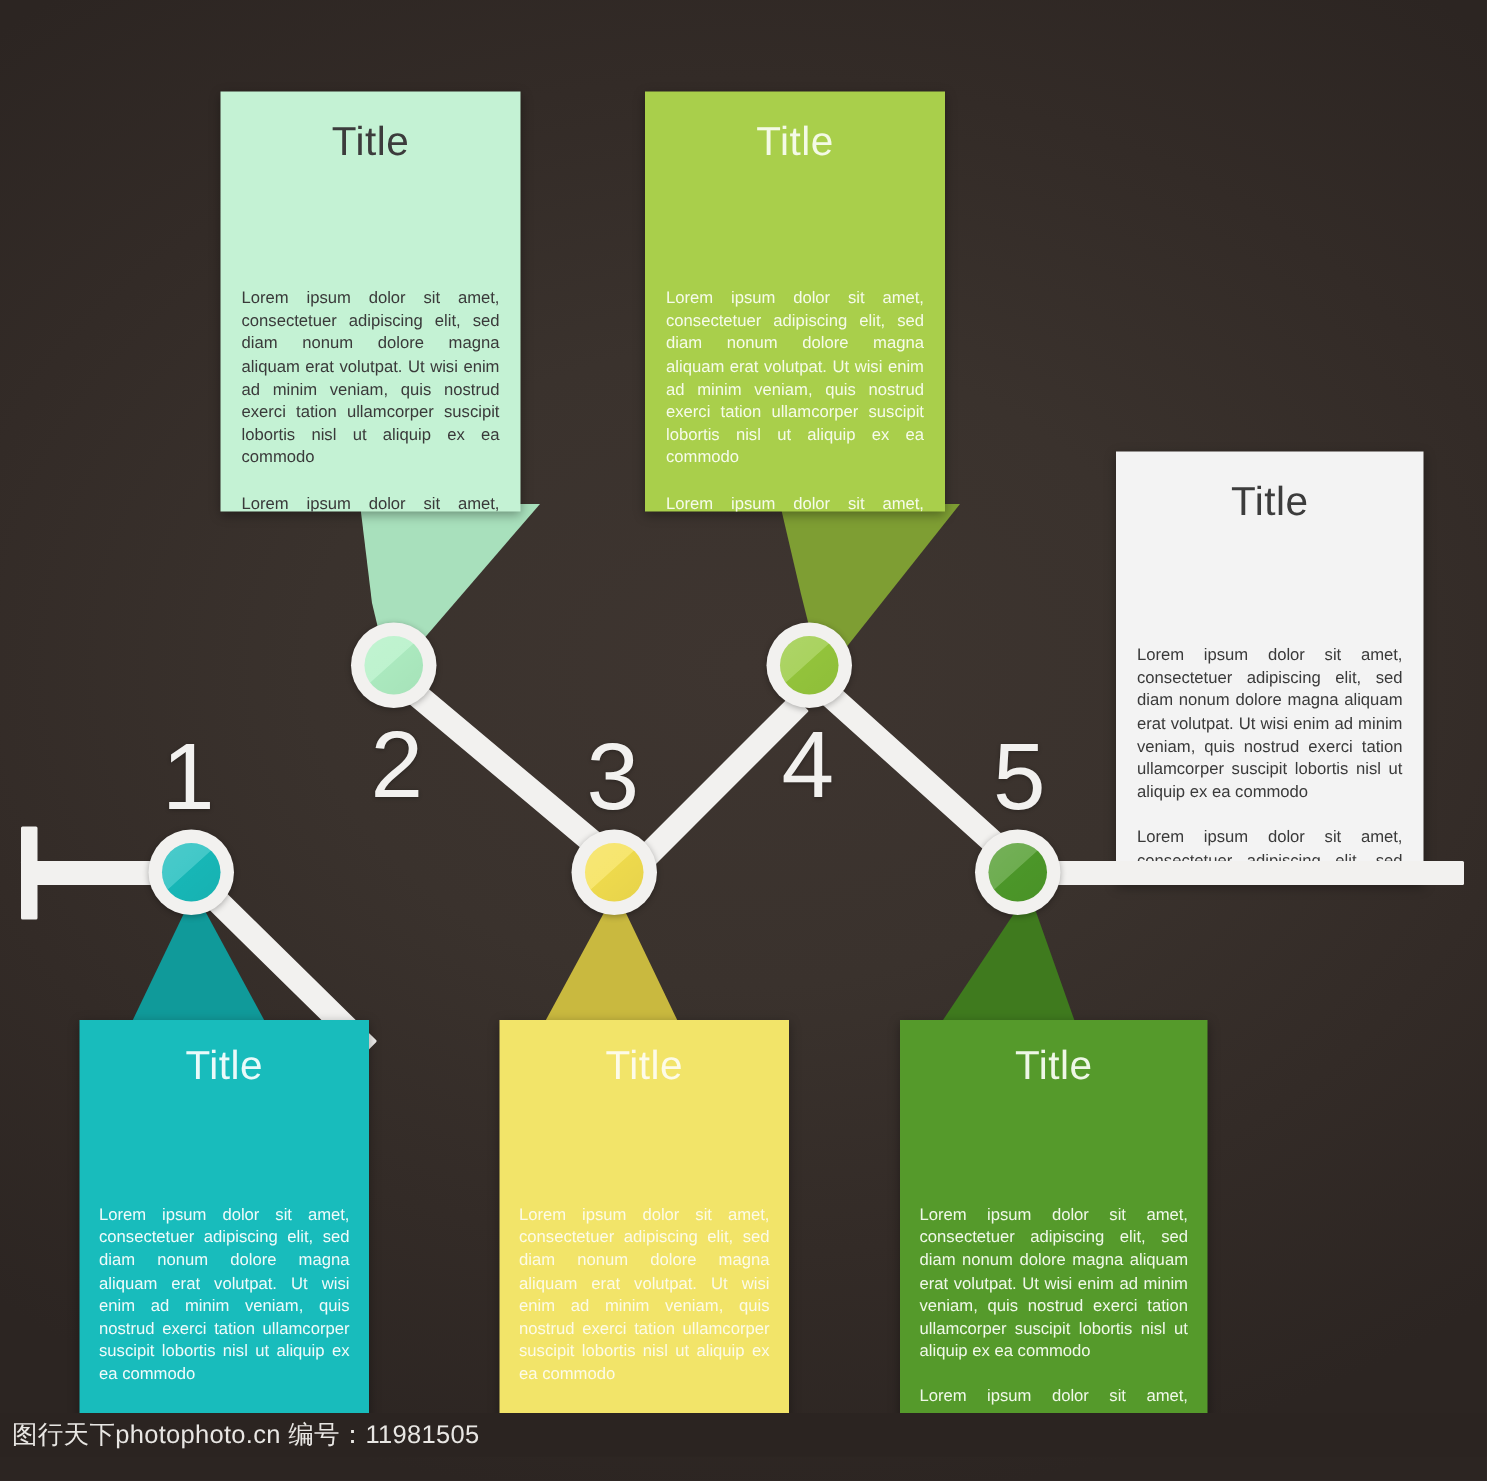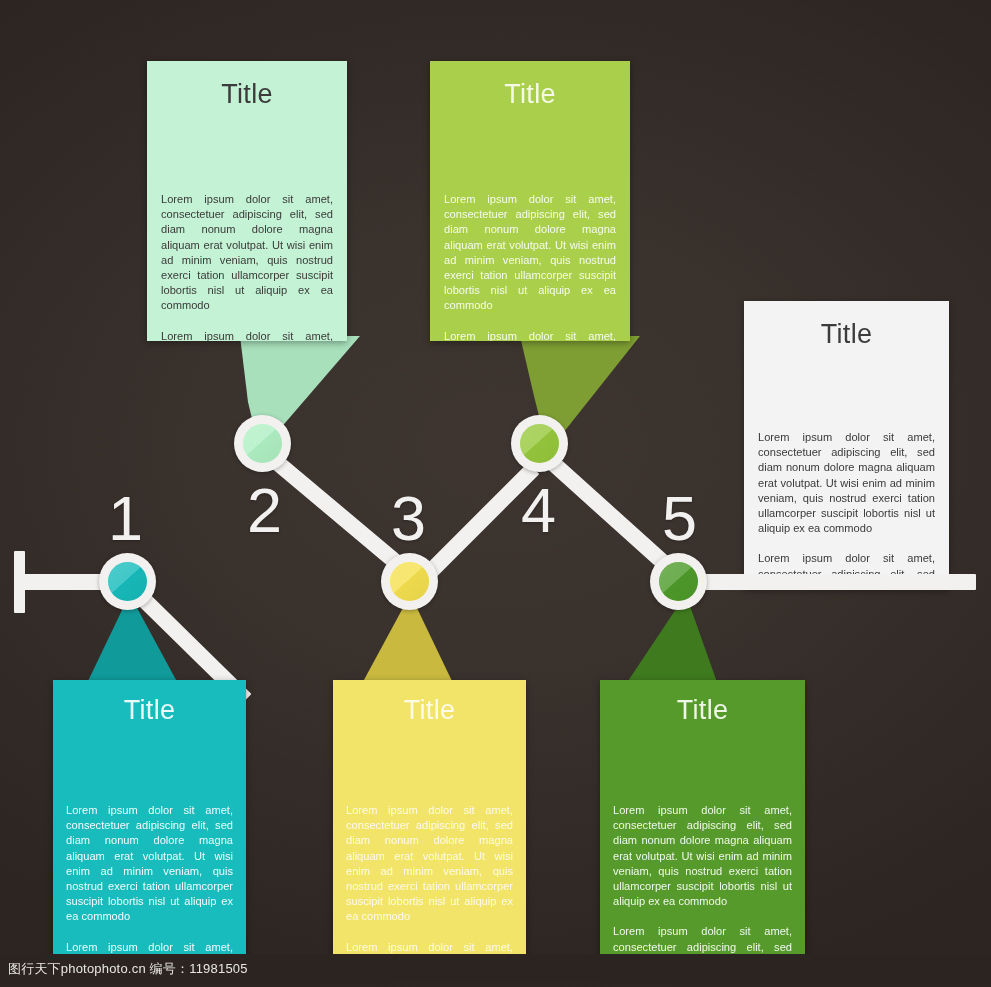--- a/index.html
+++ b/index.html
@@ -74,25 +74,25 @@
     font-size:63px;
     font-weight:400;
     line-height:1;
     text-shadow:0 1px 3px rgba(0,0,0,0.30);
     user-select:none;
   }
 
   
   #watermark {
     position:absolute;
-    left:0; bottom:4px;
+    left:0; bottom:16px;
     width:991px; height:29px;
     background:#2b2421;
     color:#e8e6e3;
-    font-size:13px;
+    font-size:17px;
     line-height:29px;
     padding-left:8px;
     white-space:nowrap;
     letter-spacing:0.2px;
   }
 </style>
 </head>
 <body>
 
 <div id="stage">

